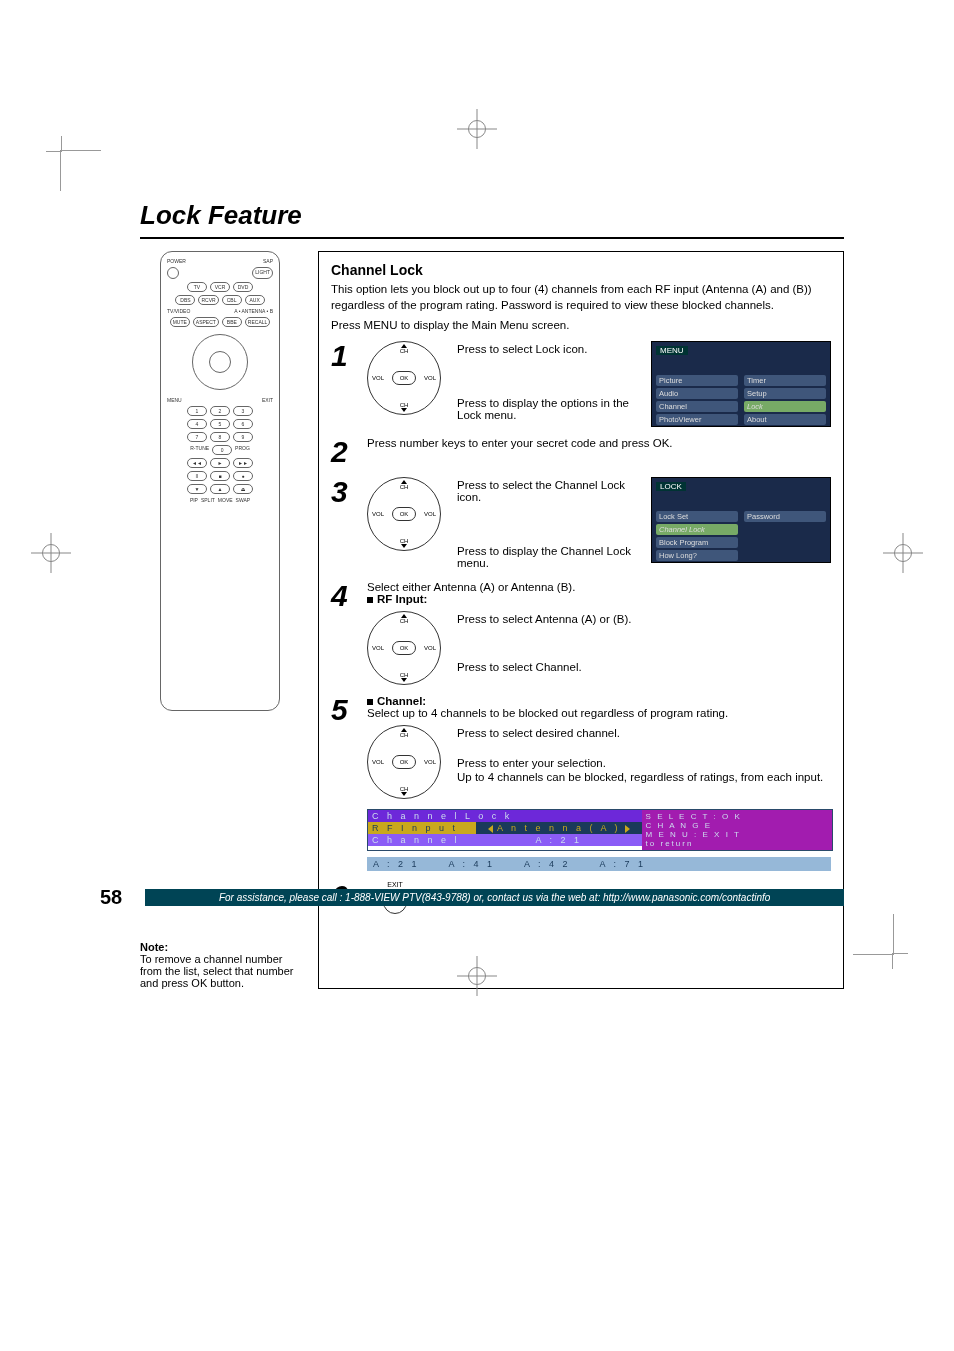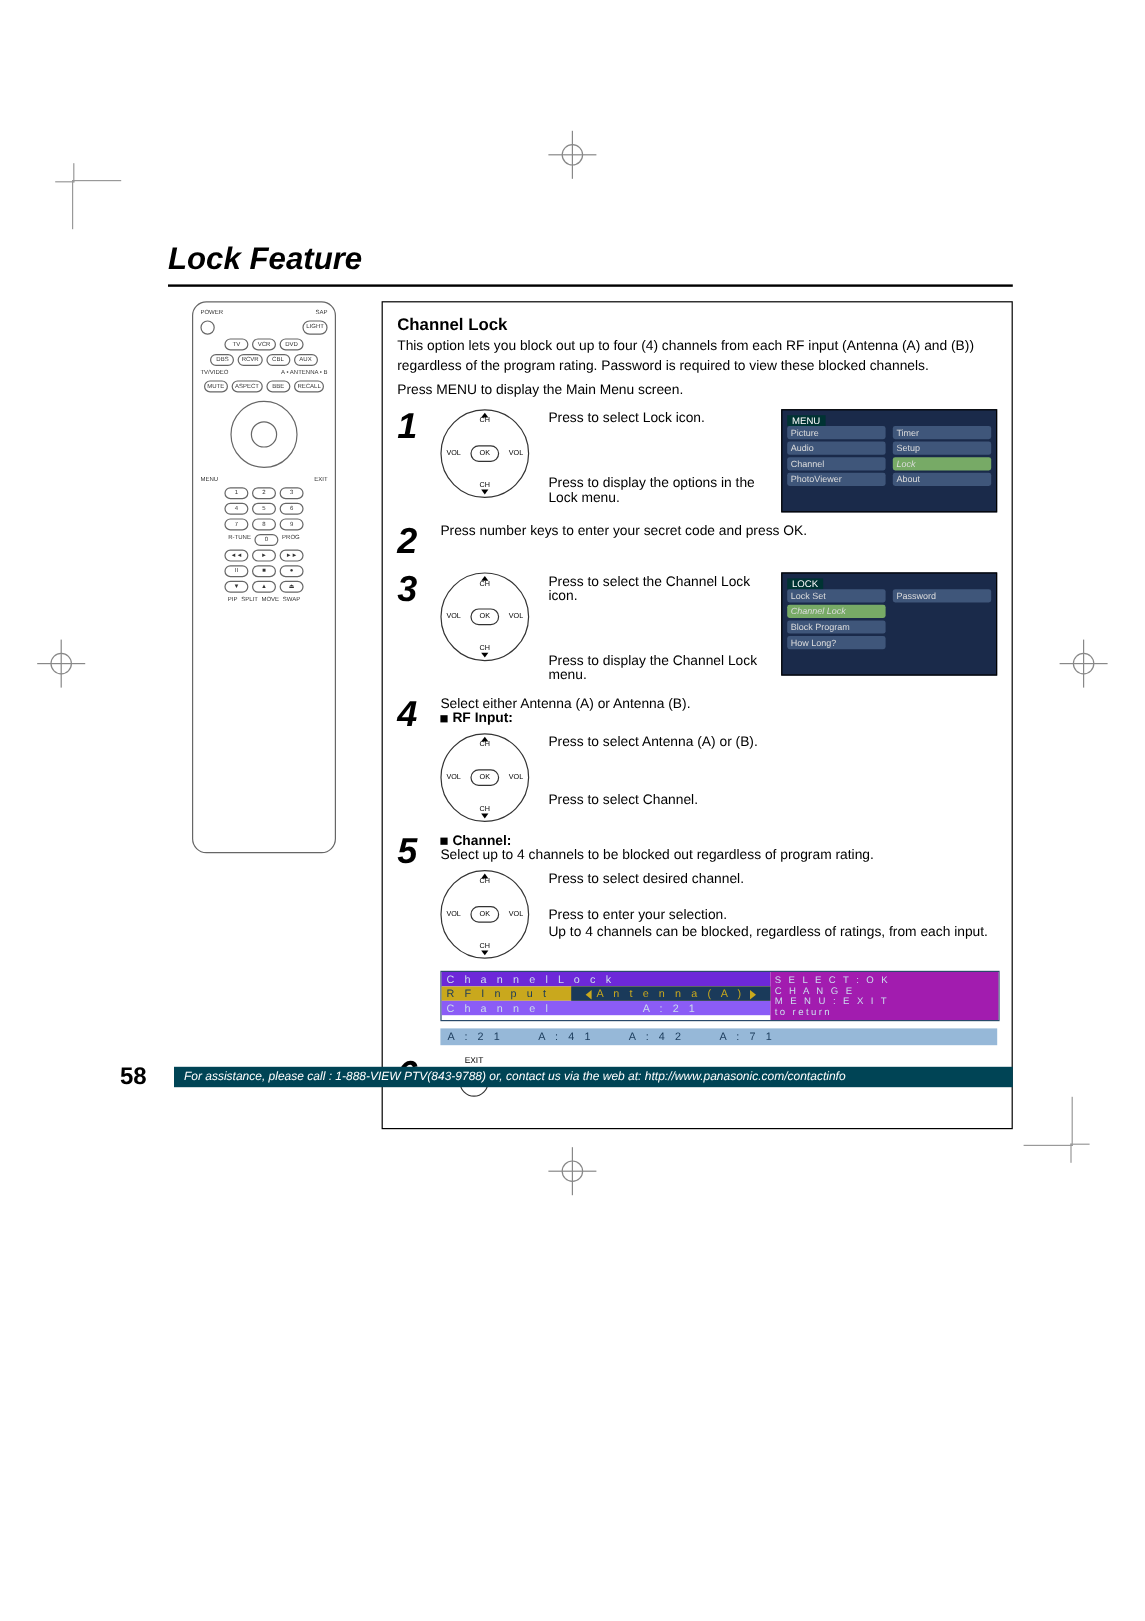--- a/index.html
+++ b/index.html
@@ -96,21 +96,21 @@
   .ctrl-pad .tri-up{position:absolute; top:2px; left:50%; transform:translateX(-50%); border-left:3px solid transparent;border-right:3px solid transparent;border-bottom:4px solid #000;}
   .ctrl-pad .tri-down{position:absolute; bottom:2px; left:50%; transform:translateX(-50%); border-left:3px solid transparent;border-right:3px solid transparent;border-top:4px solid #000;}
 
   .desc-col { flex:1; }
   .desc-col .line { margin:2px 0; }
   .menu-thumb {
     width:180px; height:86px; background:#1a2a4a; border:1px solid #000; flex:0 0 180px;
     position:relative; color:#ddd; font-size:8px; padding:4px; box-sizing:border-box;
   }
   .menu-thumb .mt-title { background:#033; color:#fff; display:inline-block; padding:0 4px; font-size:8px;}
-  .menu-thumb .grid { display:grid; grid-template-columns:1fr 1fr; gap:2px 6px; margin-top:0;}
+  .menu-thumb .grid { display:grid; grid-template-columns:1fr 1fr; gap:2px 6px; margin-top:20px;}
   .menu-thumb .item { background:rgba(100,130,170,.5); padding:1px 3px; border-radius:2px; font-size:7.5px;}
   .menu-thumb .highlight { background:#7a6; font-style:italic;}
 
   .sub-heading { font-weight:bold; }
   .bullet { display:inline-block; width:6px; height:6px; background:#000; margin-right:4px; vertical-align:middle;}
 
   
   .cl-table {
     width:100%; display:flex; border:1px solid #2a4a6a; font-size:9px; margin-top:10px;
   }
@@ -131,21 +131,21 @@
   .cl-values-strip span { display:inline-block; width:70px;}
 
   .exit-btn {
     width:36px; text-align:center; font-size:7px; margin-left:10px;
   }
   .exit-circle { width:22px; height:22px; border:1px solid #333; border-radius:50%; margin:2px auto;}
 
   
   .footer {
     position:absolute; bottom:196px; left:100px; right:110px;
-    display:flex; align-items:center; gap:23px;
+    display:flex; align-items:center; gap:23px;text-align:center;
   }
   .page-num { font-size:20px; font-weight:bold;}
   .footer-bar { flex:1; background:#045; color:#fff; font-size:10px; padding:3px 8px; font-style:italic;}
 </style>
 </head>
 <body>
 
 <div class="page">
   <div class="crop-tl"></div>
   <div class="crop-br"></div>
@@ -235,20 +235,24 @@
             <span class="keycap">⏏</span>
           </div>
         <div class="row">
             <span>PIP</span>
             <span>SPLIT</span>
             <span>MOVE</span>
             <span>SWAP</span>
           </div>
       </div>
 
+      <div class="note-block">
+        <div class="note-title">Note:</div>
+        <div>To remove a channel number from the list, select that number and press OK button.</div>
+      </div>
     </div>
 
     <div class="right-col">
       <h3 class="section-title">Channel Lock</h3>
       <div class="intro">This option lets you block out up to four (4) channels from each RF input (Antenna (A) and (B)) regardless of the program rating. Password is required to view these blocked channels.</div>
       <div class="press-menu">Press MENU to display the Main Menu screen.</div>
 
       <div class="step">
         <div class="step-num">1</div>
         <div class="step-body">

